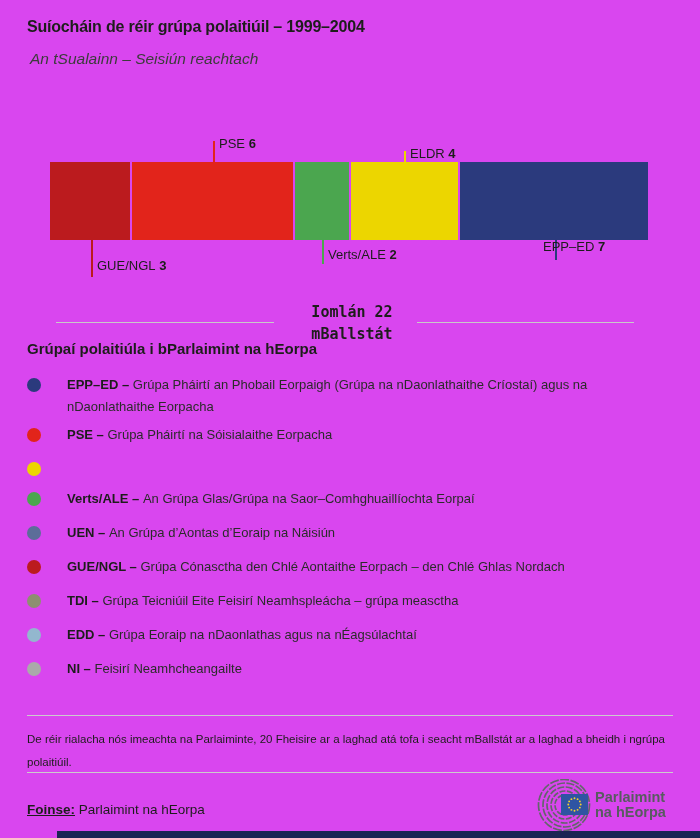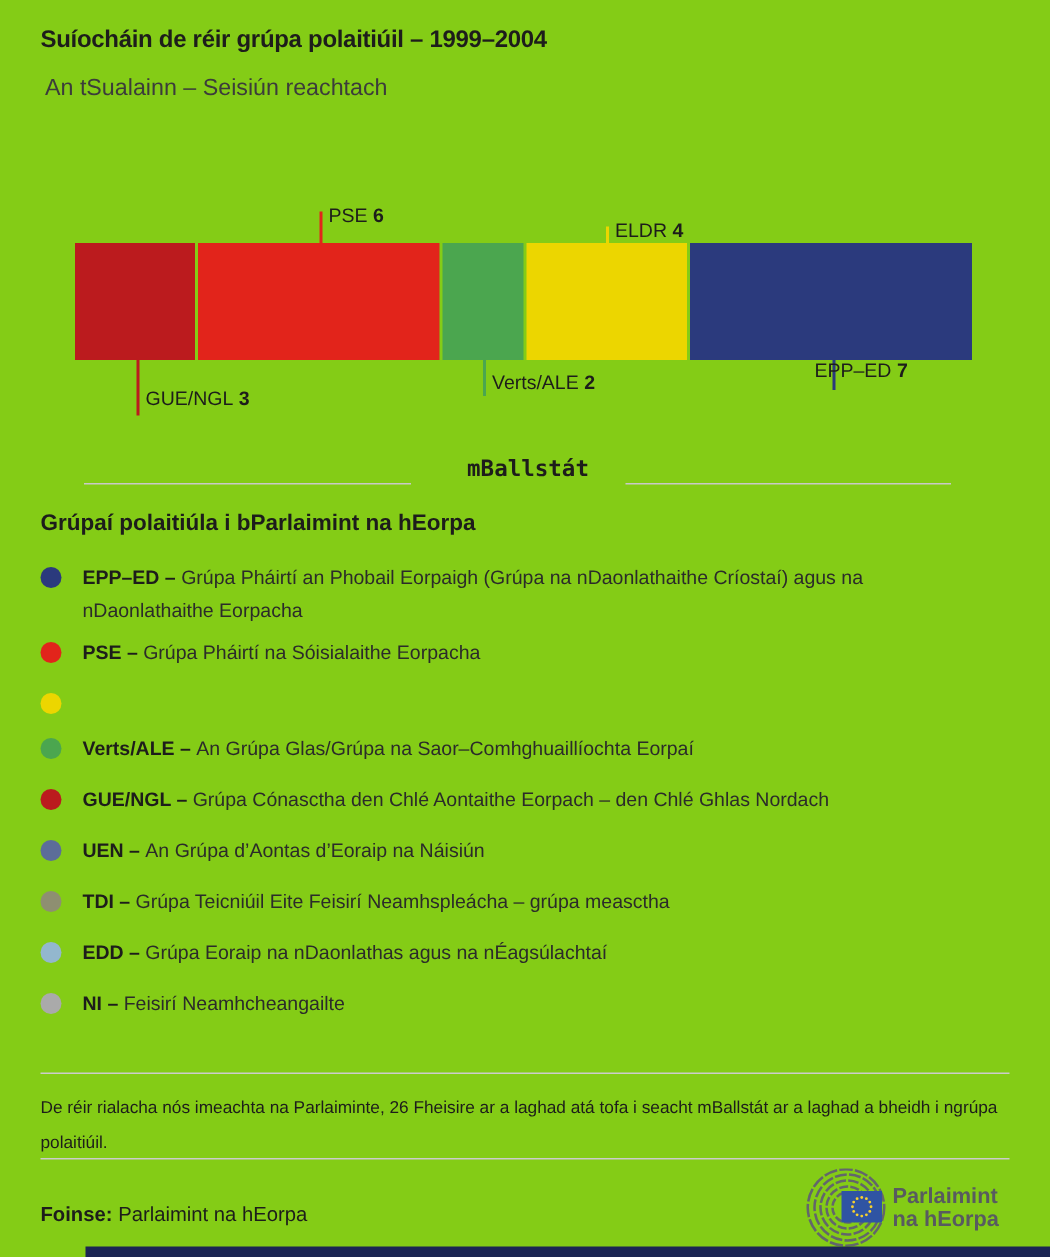--- a/index.html
+++ b/index.html
@@ -1,42 +1,42 @@
 <!DOCTYPE html>
 <html><head>
 <meta charset="utf-8">
 <style>
   html,body{margin:0;padding:0;background:#fff;}
-  .page{position:relative;width:700px;height:838px;background:#84cc16;overflow:hidden;
+  .page{position:relative;width:700px;height:838px;background:#d946ef;overflow:hidden;
         font-family:"Liberation Sans",sans-serif;color:#1d1d1b;}
   .abs{position:absolute;}
   .title{left:27px;top:18px;font-size:16px;font-weight:700;letter-spacing:-0.2px;}
-  .subtitle{left:30px;top:50px;font-size:15.5px;font-weight:400;color:#3c3c3b;}
+  .subtitle{left:30px;top:50px;font-size:15.5px;font-weight:400;color:#3c3c3b;font-style:italic;}
   .bar{left:50px;top:162px;width:598px;height:78px;display:flex;gap:2px;}
   .seg{height:100%;}
   .tick{position:absolute;width:2px;}
   .cl{position:absolute;font-size:13px;white-space:nowrap;color:#1d1d1b;}
   .cl b{font-weight:700;}
   .total{left:292px;top:301px;width:120px;text-align:center;
          font-family:"DejaVu Sans Mono",monospace;font-weight:700;font-size:15px;line-height:22px;}
   .hline{position:absolute;top:322px;height:1px;background:#c9c9c9;}
   .hl-left{left:56px;width:218px;}
   .hl-right{left:417px;width:217px;}
   .legend-heading{left:27px;top:340px;font-size:15px;font-weight:700;}
   .legend{left:27px;top:374px;right:20px;}
   .legend-row{display:flex;align-items:flex-start;margin-bottom:12px;}
   .legend-row.twoline{margin-bottom:6px;}
   .dot{width:14px;height:14px;border-radius:50%;flex:none;margin:4px 14px 0 0;}
-  .ltext{font-size:13px;line-height:22px;color:#2b2b2a;max-width:562px;}
+  .ltext{font-size:13px;line-height:22px;color:#2b2b2a;max-width:562px;margin-left:12px;}
   .ltext b{color:#1d1d1b;font-weight:700;}
   .fdiv{position:absolute;left:27px;width:646px;height:1px;background:#cccccc;}
   .d1{top:715px;} .d2{top:772px;}
   .note{left:27px;top:728px;width:655px;font-size:11.5px;line-height:22.5px;color:#1d1d1b;margin:0;}
   .source{left:27px;top:802px;font-size:13.5px;margin:0;}
-  .source b{font-weight:700;}
+  .source b{font-weight:700;text-decoration:underline;}
   .logo{left:531px;top:779px;}
   .bottombar{left:57px;top:831px;width:643px;height:7px;}
 </style>
 </head>
 <body>
 
 <div class="page">
 
   <div class="abs title">Suíocháin de réir grúpa polaitiúil – 1999–2004</div>
   <div class="abs subtitle">An tSualainn – Seisiún reachtach</div>
@@ -56,20 +56,21 @@
       <div class="tick" style="left: 91px; top: 240px; height: 37px; background: rgb(187, 27, 30);"></div>
       <div class="cl" style="left: 97px; top: 258px;"><span>GUE/NGL&nbsp;</span><b>3</b></div>
       <div class="tick" style="left: 322px; top: 240px; height: 24px; background: rgb(75, 166, 79);"></div>
       <div class="cl" style="left: 328px; top: 247px;"><span>Verts/ALE&nbsp;</span><b>2</b></div>
       <div class="tick" style="left: 555px; top: 240px; height: 20px; background: rgb(43, 58, 125);"></div>
       <div class="cl" style="left: 543px; top: 239px;"><span>EPP–ED&nbsp;</span><b>7</b></div>
     </div>
 
   <div class="abs hline hl-left"></div>
   <div class="abs total">
+    <div>Iomlán 22</div>
     <div>mBallstát</div>
   </div>
   <div class="abs hline hl-right"></div>
 
   <div class="abs legend-heading">Grúpaí polaitiúla i bParlaimint na hEorpa</div>
   <div class="abs legend" id="legend">
       <div class="legend-row twoline">
         <span class="dot" style="background: rgb(43, 58, 125);"></span>
         <span class="ltext"><b>EPP–ED – </b><span>Grúpa Pháirtí an Phobail Eorpaigh (Grúpa na nDaonlathaithe Críostaí) agus na nDaonlathaithe Eorpacha</span></span>
       </div>
@@ -78,43 +79,43 @@
         <span class="ltext"><b>PSE – </b><span>Grúpa Pháirtí na Sóisialaithe Eorpacha</span></span>
       </div>
       <div class="legend-row">
         <span class="dot" style="background: rgb(236, 214, 0);"></span>
       </div>
       <div class="legend-row">
         <span class="dot" style="background: rgb(75, 166, 79);"></span>
         <span class="ltext"><b>Verts/ALE – </b><span>An Grúpa Glas/Grúpa na Saor–Comhghuaillíochta Eorpaí</span></span>
       </div>
       <div class="legend-row">
+        <span class="dot" style="background: rgb(92, 109, 153);"></span>
+        <span class="ltext"><b>UEN – </b><span>An Grúpa d’Aontas d’Eoraip na Náisiún</span></span>
+      </div>
+      <div class="legend-row">
         <span class="dot" style="background: rgb(187, 27, 30);"></span>
         <span class="ltext"><b>GUE/NGL – </b><span>Grúpa Cónasctha den Chlé Aontaithe Eorpach – den Chlé Ghlas Nordach</span></span>
-      </div>
-      <div class="legend-row">
-        <span class="dot" style="background: rgb(92, 109, 153);"></span>
-        <span class="ltext"><b>UEN – </b><span>An Grúpa d’Aontas d’Eoraip na Náisiún</span></span>
       </div>
       <div class="legend-row">
         <span class="dot" style="background: rgb(142, 143, 113);"></span>
         <span class="ltext"><b>TDI – </b><span>Grúpa Teicniúil Eite Feisirí Neamhspleácha – grúpa measctha</span></span>
       </div>
       <div class="legend-row">
         <span class="dot" style="background: rgb(147, 183, 206);"></span>
         <span class="ltext"><b>EDD – </b><span>Grúpa Eoraip na nDaonlathas agus na nÉagsúlachtaí</span></span>
       </div>
       <div class="legend-row">
         <span class="dot" style="background: rgb(170, 170, 170);"></span>
         <span class="ltext"><b>NI – </b><span>Feisirí Neamhcheangailte</span></span>
       </div>
     </div>
 
   <div class="abs fdiv d1"></div>
-  <p class="abs note">De réir rialacha nós imeachta na Parlaiminte, 26 Fheisire ar a laghad atá tofa i seacht mBallstát ar a laghad a bheidh i ngrúpa polaitiúil.</p>
+  <p class="abs note">De réir rialacha nós imeachta na Parlaiminte, 20 Fheisire ar a laghad atá tofa i seacht mBallstát ar a laghad a bheidh i ngrúpa polaitiúil.</p>
   <div class="abs fdiv d2"></div>
 
   <p class="abs source"><b>Foinse:</b> <span>Parlaimint na hEorpa</span></p>
 
   <svg class="abs logo" width="165" height="52" viewBox="0 0 165 52">
     <g stroke="#63666b" fill="none" stroke-width="1.7">
       <circle cx="34" cy="26" r="10" stroke-dasharray="5 1.5"></circle>
       <circle cx="34" cy="26" r="14" stroke-dasharray="6 1.5"></circle>
       <circle cx="34" cy="26" r="18" stroke-dasharray="7 1.5"></circle>
       <circle cx="34" cy="26" r="22" stroke-dasharray="8 1.5"></circle>

